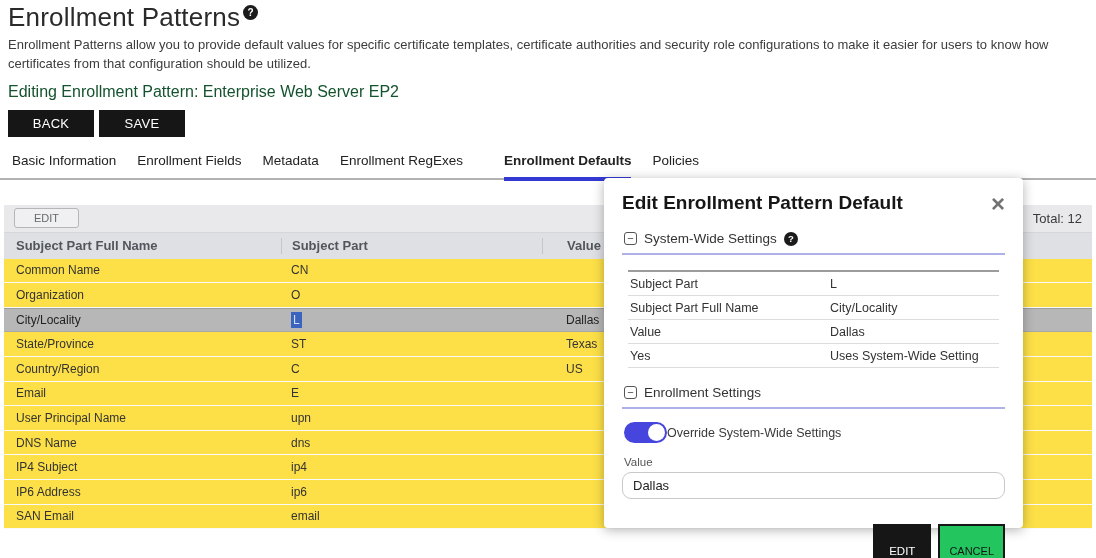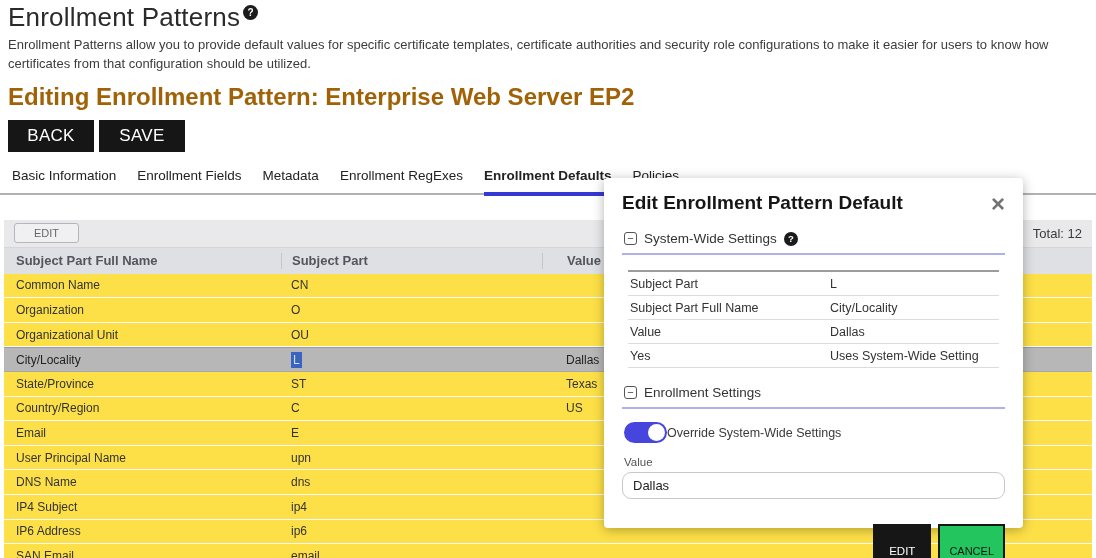--- a/index.html
+++ b/index.html
@@ -7,32 +7,32 @@
     font-family:"Liberation Sans", sans-serif; color:#2b2b2b; }
   .page { position:relative; width:1096px; height:558px; }
 
   
   .hdr { padding:2px 8px 0 8px; }
   h1 { font-size:26px; font-weight:400; color:#2a2a2a; letter-spacing:.2px; }
   .help-badge { display:inline-block; width:15px; height:15px; border-radius:50%;
     background:#1b1b1b; color:#fff; font-size:10px; font-weight:bold; text-align:center;
     line-height:15px; vertical-align:super; margin-left:3px; }
   .desc { font-size:13px; color:#3c3c3c; line-height:1.45; margin-top:3px; max-width:1072px; }
-  h2 { font-size:24px; font-weight:700; color:#a16207; margin-top:9px; }
+  h2 { font-size:16px; font-weight:400; color:#14532d; margin-top:9px; }
   .actions { display:flex; gap:5px; margin-top:9px; padding-left:4px; margin-left:-4px; }
-  .btn-dark { background:#161616; color:#fff; border:1px solid #161616; font-size:17px;
+  .btn-dark { background:#161616; color:#fff; border:1px solid #161616; font-size:13px;
     letter-spacing:.3px; padding:5px 0; width:86px; text-align:center; cursor:pointer;
     font-family:inherit; }
 
   
   .tabs { display:flex; gap:21px; padding:14px 12px 0 12px; border-bottom:2px solid #b2b2b5;
     margin-top:2px; }
   .tab { font-size:13.5px; color:#222; padding-bottom:9px; border-bottom:4px solid transparent;
     margin-bottom:-3px; cursor:pointer; white-space:nowrap; }
-  .tab.active { font-weight:bold; border-bottom-color:#3539d4; }
+  .tab.active { font-weight:bold; border-bottom-color:#3539d4;margin-left:20px; }
 
   
   .panel { margin:25px 4px 0 4px; }
   .toolbar { display:flex; justify-content:space-between; align-items:center;
     background:#e9e9eb; padding:4px 10px; height:28px; border-bottom:1px solid #d6d6d8; }
   .btn-edit-toolbar { background:#f0f0f2; border:1px solid #b5b5ba; border-radius:3px;
     color:#65686d; font-size:11px; padding:3px 19px; cursor:pointer; font-family:inherit; }
   .total { font-size:13px; color:#3a3a3a; }
   .t-head { display:grid; grid-template-columns:277px 261px 1fr; background:#dee0e4;
     height:26px; align-items:center; font-size:13px; font-weight:bold; color:#52565c; }
@@ -122,25 +122,20 @@
         <div class="t-row">
         <div class="c1">Common Name</div>
         <div class="c2">CN</div>
         <div class="c3"></div>
       </div>
         <div class="t-row">
         <div class="c1">Organization</div>
         <div class="c2">O</div>
         <div class="c3"></div>
       </div>
-        <div class="t-row">
-        <div class="c1">Organizational Unit</div>
-        <div class="c2">OU</div>
-        <div class="c3"></div>
-      </div>
         <div class="t-row selected">
         <div class="c1">City/Locality</div>
         <div class="c2"><span class="text-selection">L</span></div>
         <div class="c3">Dallas</div>
       </div>
         <div class="t-row">
         <div class="c1">State/Province</div>
         <div class="c2">ST</div>
         <div class="c3">Texas</div>
       </div>

